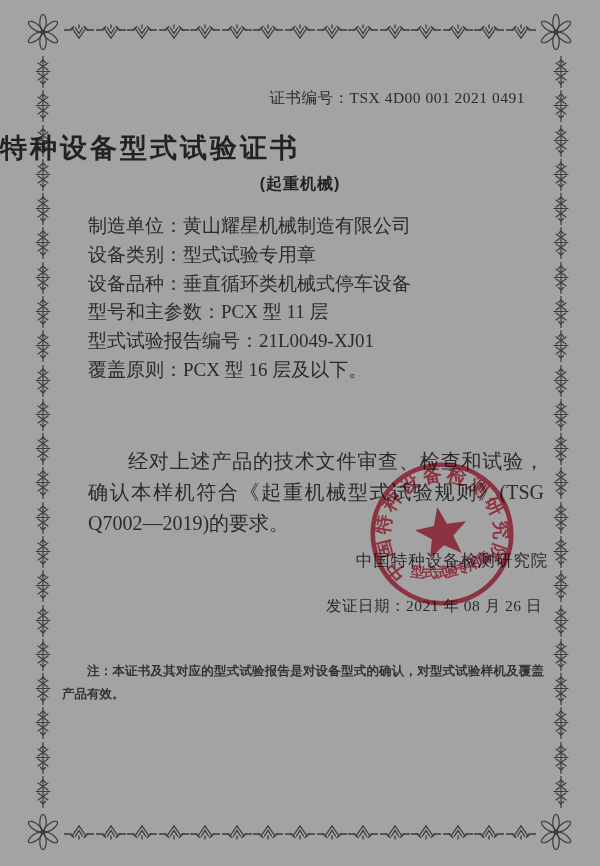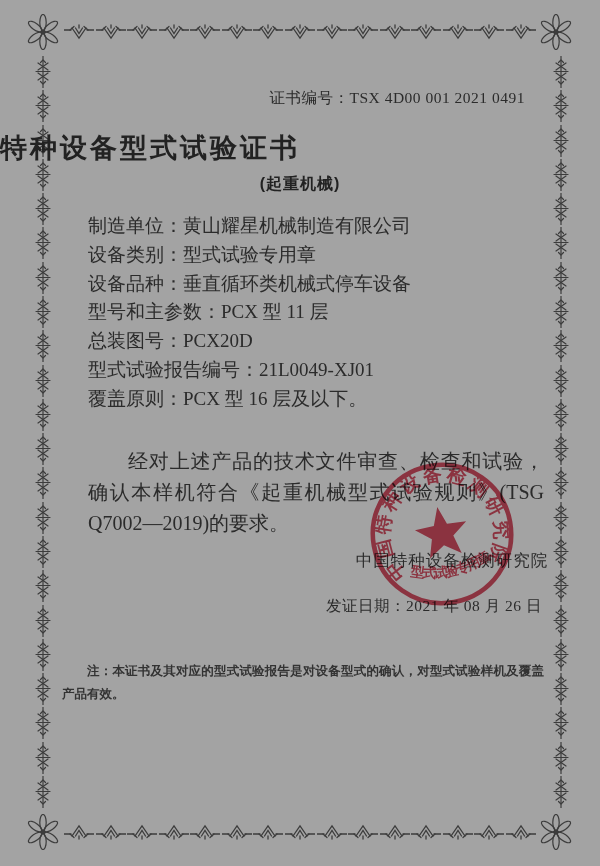--- a/index.html
+++ b/index.html
@@ -1005,21 +1005,20 @@
   <div class="cert-no"><span>证书编号：</span><span>TSX 4D00 001 2021 0491</span></div>
 
   <div class="title">特种设备型式试验证书</div>
   <div class="subtitle">(起重机械)</div>
 
   <div class="fields">
     <div class="field-row"><span>制造单位：</span><span>黄山耀星机械制造有限公司</span></div>
     <div class="field-row"><span>设备类别：</span><span>型式试验专用章</span></div>
     <div class="field-row"><span>设备品种：</span><span>垂直循环类机械式停车设备</span></div>
     <div class="field-row"><span>型号和主参数：</span><span>PCX 型 11 层</span></div>
-    <div class="field-row"><span>总装图号：</span><span>PCX20D</span></div>
     <div class="field-row"><span>型式试验报告编号：</span><span>21L0049-XJ01</span></div>
     <div class="field-row"><span>覆盖原则：</span><span>PCX 型 16 层及以下。</span></div>
   </div>
 
   <p class="conclusion">经对上述产品的技术文件审查、检查和试验，确认本样机符合《起重机械型式试验规则》(TSG Q7002—2019)的要求。</p>
 
   <div class="issuer">中国特种设备检测研究院</div>
   <div class="date-line"><span>发证日期：</span><span>2021 年 08 月 26 日</span></div>
 
   <svg class="stamp" viewBox="0 0 200 200">

